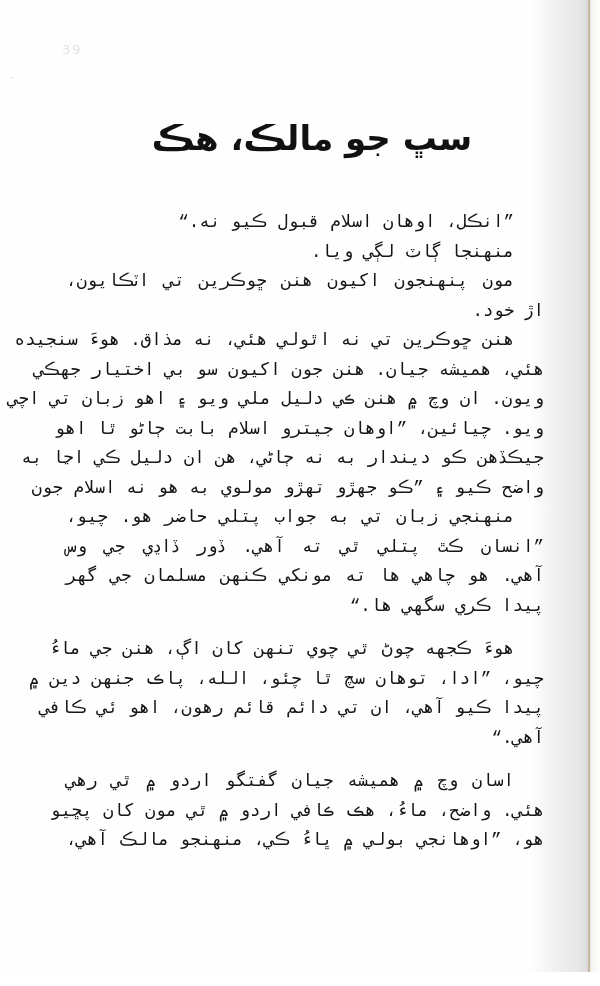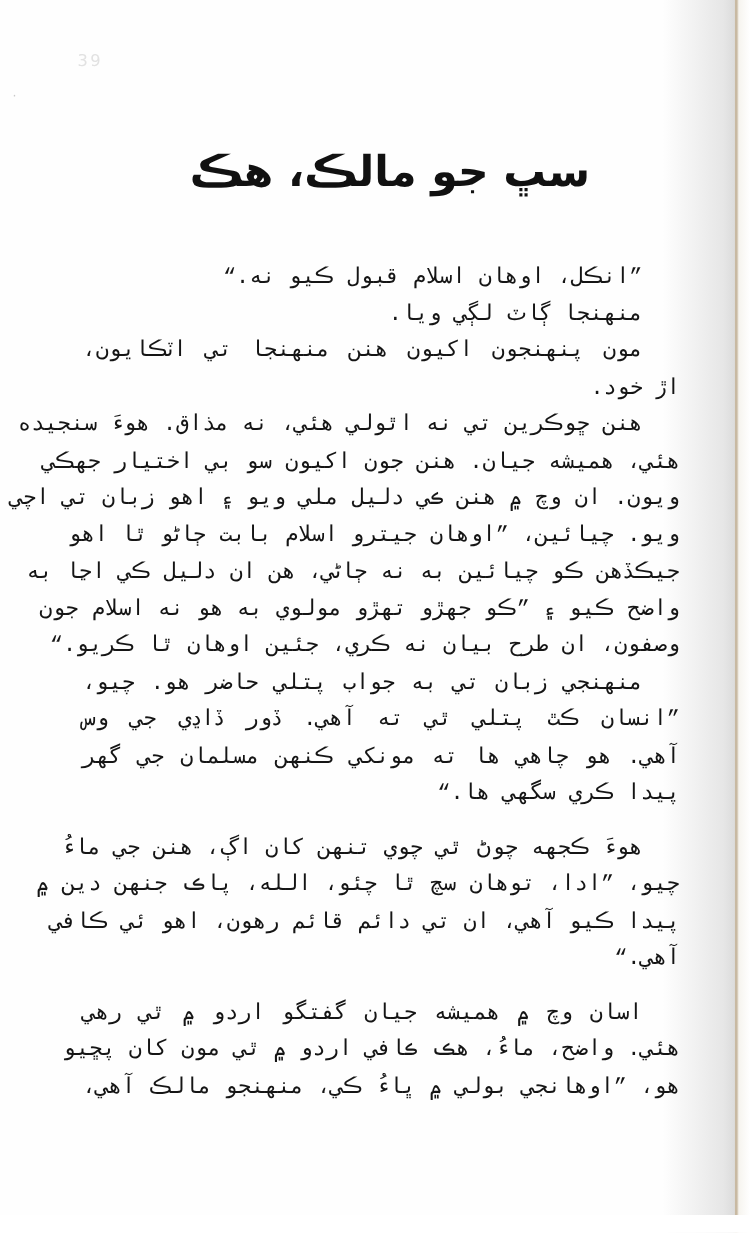--- a/index.html
+++ b/index.html
@@ -110,30 +110,29 @@
   <div class="bleed-page-num">39</div>
   <div class="bleed-mark">·</div>
 
   <div class="title">سڀ جو مالڪ، هڪ</div>
 
   <div class="body">
 
     <span class="line short indent">”انڪل، اوهان اسلام قبول ڪيو نه.“</span>
     <span class="line short indent">منهنجا ڳاٽ لڳي ويا.</span>
 
-    <span class="line indent">مون پنهنجون اکيون هنن منهنجا تي اٽڪايون،</span>
+    <span class="line indent">مون پنهنجون اکيون هنن ڇوڪرين تي اٽڪايون،</span>
     <span class="line short">اڙ خود.</span>
 
     <span class="line indent">هنن ڇوڪرين تي نه اٿولي هئي، نه مذاق. هوءَ سنجيده</span>
     <span class="line">هئي، هميشه جيان. هنن جون اکيون سو بي اختيار جهڪي</span>
     <span class="line">ويون. ان وچ ۾ هنن ڪي دليل ملي ويو ۽ اهو زبان تي اچي</span>
     <span class="line">ويو. چيائين، ”اوهان جيترو اسلام بابت ڄاڻو ٿا اهو</span>
-    <span class="line">جيڪڏهن ڪو چيائين به نه ڄاڻي، هن ان دليل ڪي اڃا به</span>
+    <span class="line">جيڪڏهن ڪو ديندار به نه ڄاڻي، هن ان دليل ڪي اڃا به</span>
     <span class="line">واضح ڪيو ۽ ”ڪو جهڙو تهڙو مولوي به هو نه اسلام جون</span>
-    <span class="line short">وصفون، ان طرح بيان نه ڪري، جئين اوهان ٿا ڪريو.“</span>
 
     <span class="line indent">منهنجي زبان تي به جواب پتلي حاضر هو. چيو،</span>
     <span class="line">”انسان ڪٿ پتلي ٿي ته آهي. ڏور ڏاڍي جي وس</span>
     <span class="line">آهي. هو چاهي ها ته مونکي ڪنهن مسلمان جي گهر</span>
     <span class="line short">پيدا ڪري سگهي ها.“</span>
     <div class="gap"></div>
 
     <span class="line indent">هوءَ ڪجهه چوڻ ٿي چوي تنهن کان اڳ، هنن جي ماءُ</span>
     <span class="line">چيو، ”ادا، توهان سچ ٿا چئو، الله، پاڪ جنهن دين ۾</span>
     <span class="line">پيدا ڪيو آهي، ان تي دائم قائم رهون، اهو ئي ڪافي</span>

